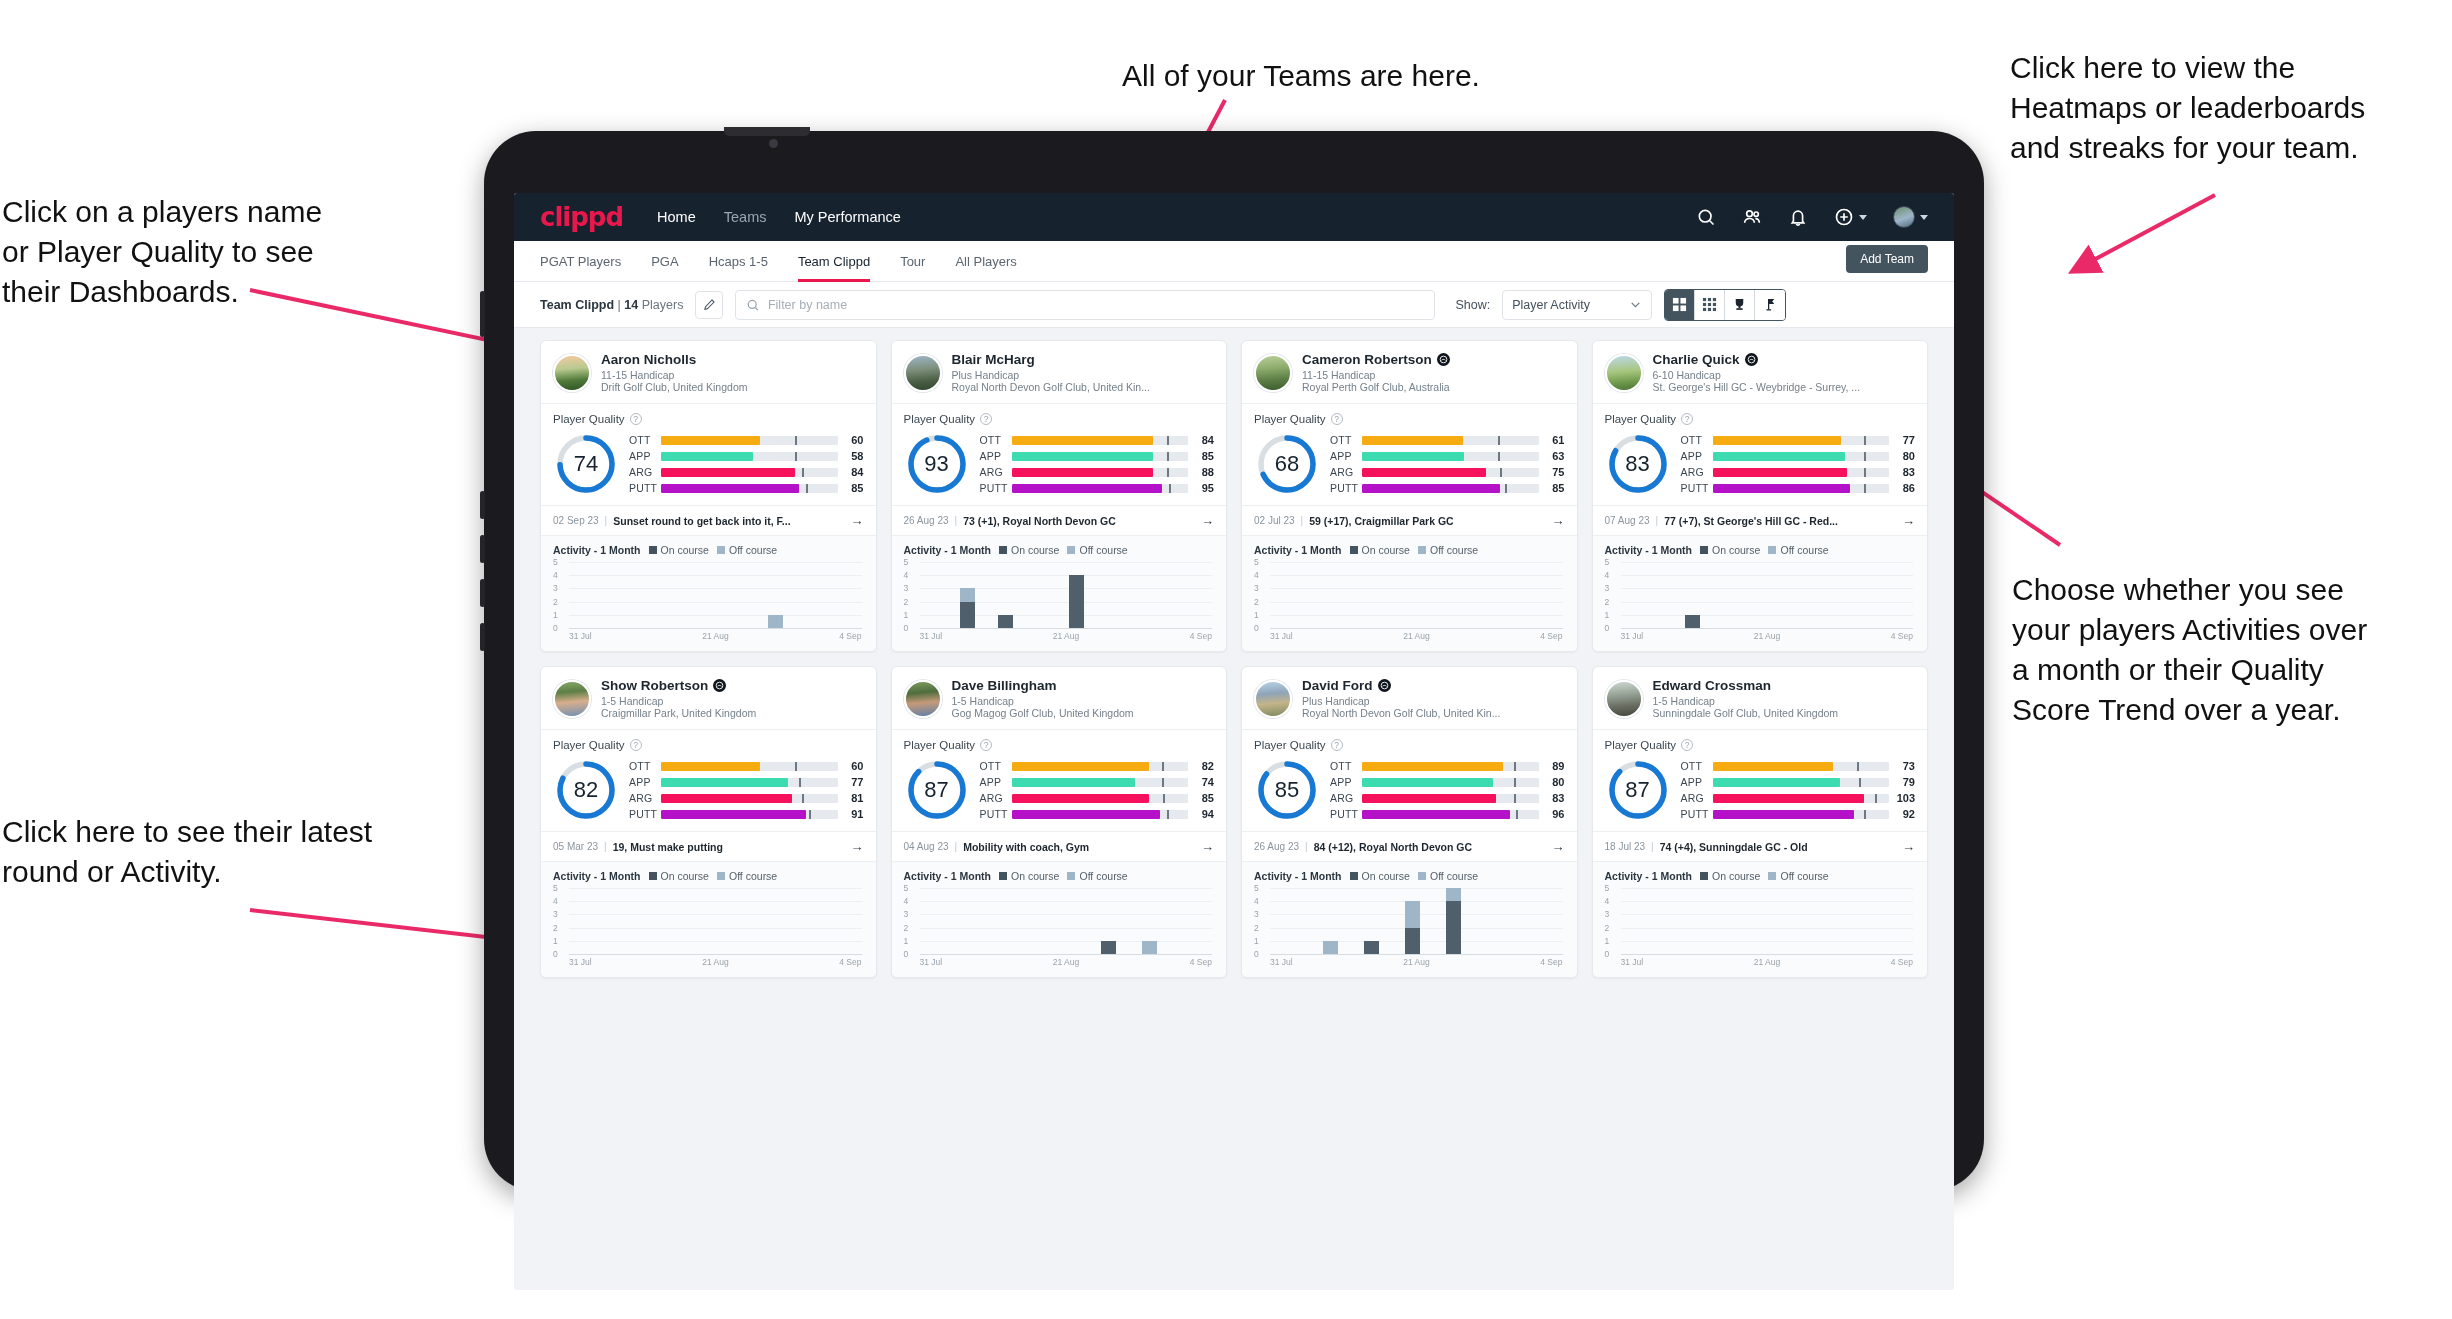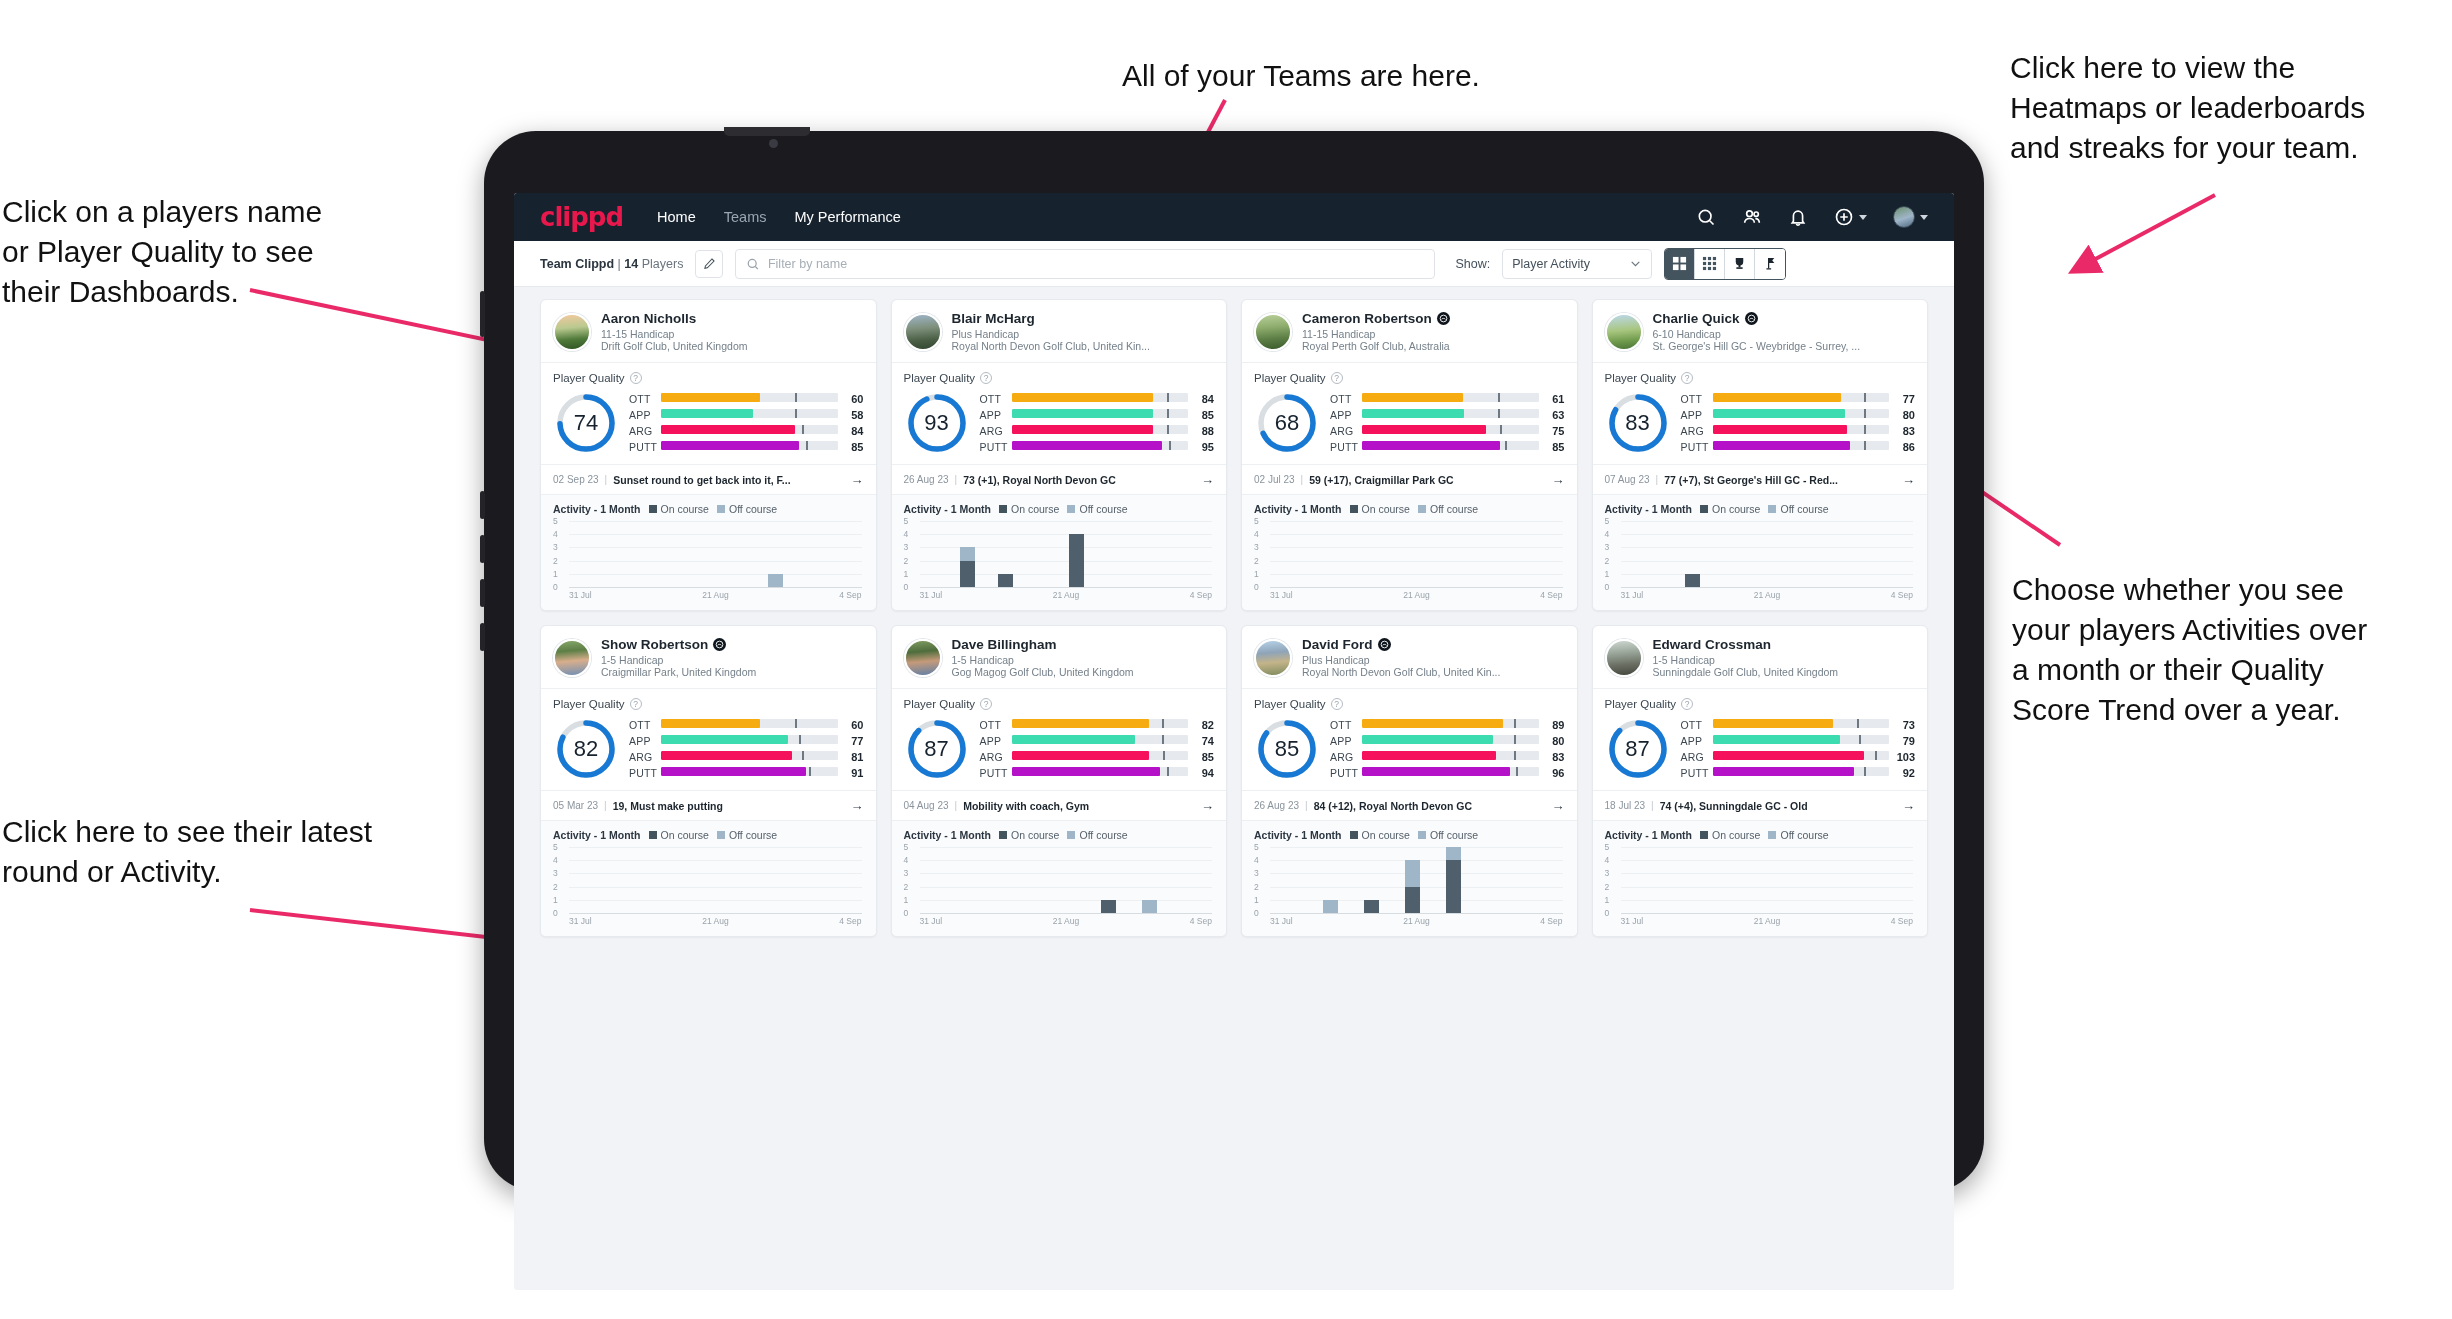--- a/index.html
+++ b/index.html
@@ -165,21 +165,21 @@
     justify-content: center; line-height: 1;
   }
   .pq-body { display: flex; align-items: center; gap: 10px; margin-top: 6px; }
   .ring { position: relative; width: 66px; height: 66px; flex: 0 0 66px; }
   .ring svg { display: block; }
   .ring .val {
     position: absolute; inset: 0; display: flex; align-items: center; justify-content: center;
     font-size: 22px; font-weight: 500; color: #16222e;
   }
   .bars { flex: 1; display: flex; flex-direction: column; gap: 4px; }
-  .bar-row { display: flex; gap: 2px; font-size: 10.5px; color: #3b4650; }
+  .bar-row { display: flex; align-items: center; gap: 2px; font-size: 10.5px; color: #3b4650; }
   .bar-lbl { width: 30px; font-weight: 500; letter-spacing: .2px; }
   .bar-track {
     flex: 1; height: 9px; background: #e6e9ed; border-radius: 1px; position: relative; overflow: hidden;
   }
   .bar-fill { position: absolute; left: 0; top: 0; bottom: 0; border-radius: 1px; }
   .bar-tick { position: absolute; top: -1px; bottom: -1px; width: 2px; background: #6d7882; }
   .bar-num { width: 24px; text-align: right; font-weight: 700; font-size: 11px; color: #1d262e; }
 
   .round-row {
     border-top: 1px solid #edf0f3; border-bottom: 1px solid #edf0f3;
@@ -286,20 +286,29 @@
             </svg>
             <span class="caret"></span>
           </div>
           <div class="nav-ic-wrap">
             <div class="avatar-sm"></div>
             <span class="caret"></span>
           </div>
         </div>
       </div>
 
+      <div class="subnav">
+        <div class="subtab">PGAT Players</div>
+        <div class="subtab">PGA</div>
+        <div class="subtab">Hcaps 1-5</div>
+        <div class="subtab active">Team Clippd</div>
+        <div class="subtab">Tour</div>
+        <div class="subtab">All Players</div>
+        <div class="add-team-btn">Add Team</div>
+      </div>
 
       <div class="filterbar">
         <div class="team-label">
           <b>Team Clippd</b>
           <span class="muted">|</span>
           <b>14</b>
           <span class="muted">Players</span>
         </div>
         <div class="icon-btn">
           <svg width="13" height="13" viewBox="0 0 24 24" fill="none" stroke="#44505b" stroke-width="1.9">

